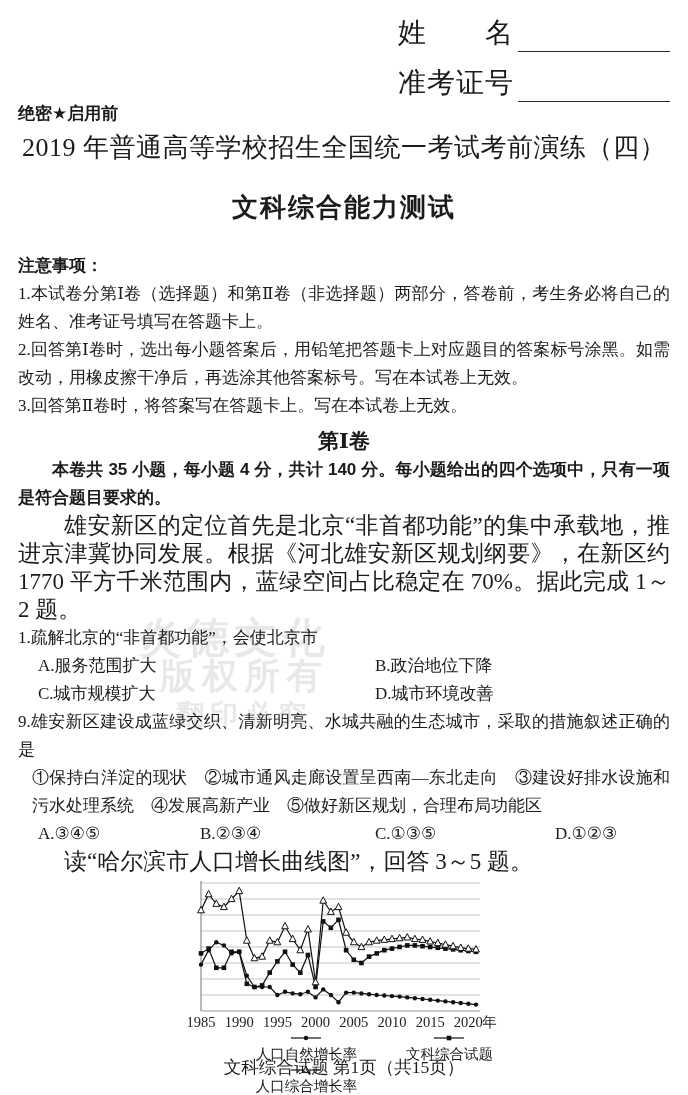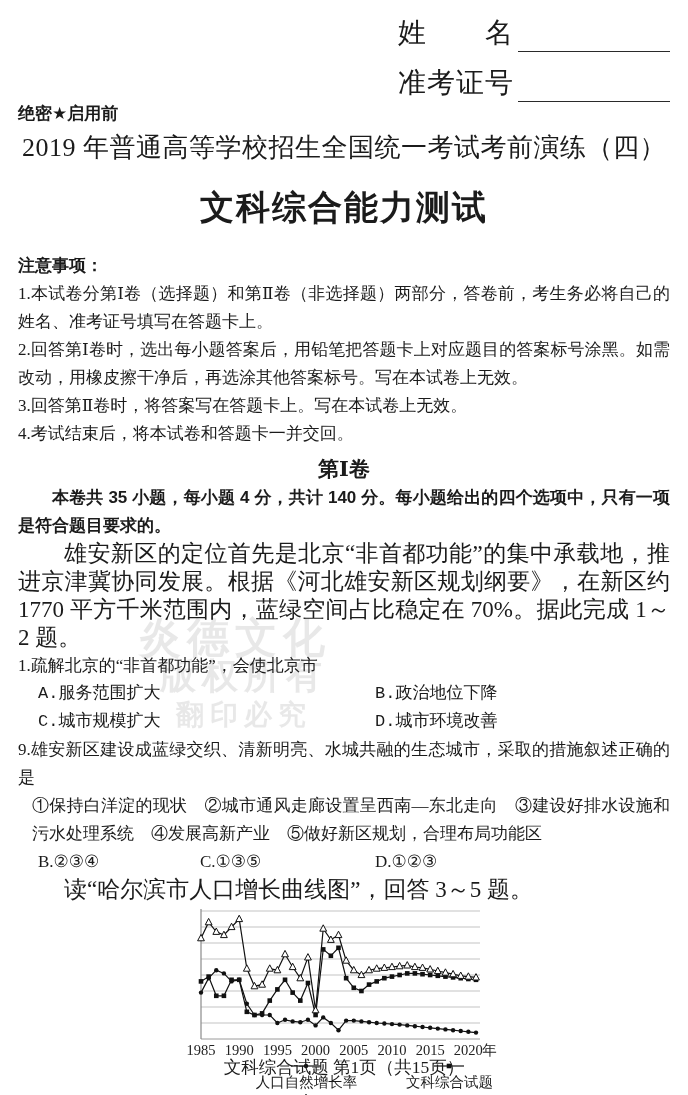--- a/index.html
+++ b/index.html
@@ -19,35 +19,35 @@
   .content{position:relative;z-index:1;}
 
   
   .idblock{position:absolute;top:14px;right:18px;width:272px;z-index:1;}
   .idrow{display:flex;align-items:flex-end;font-size:28px;margin-bottom:12px;}
   .idrow .lbl{white-space:pre;letter-spacing:1px;}
   .idrow .fill-line{flex:1;border-bottom:1.5px solid #2a2a2a;height:26px;margin-left:4px;}
 
   .secrecy{margin:102px 0 0 18px;font-size:17px;line-height:24px;}
   .exam-title{text-align:center;font-size:26px;line-height:32px;margin-top:6px;letter-spacing:0.5px;}
-  .subject-title{text-align:center;font-size:34px;line-height:38px;margin-top:24px;letter-spacing:2px;}
+  .subject-title{text-align:center;font-size:26px;line-height:38px;margin-top:24px;letter-spacing:2px;}
 
   .notice{margin:26px 18px 0 18px;font-size:17px;line-height:28px;text-align:justify;}
   .notice-heading{font-size:17px;line-height:28px;}
   .notice p{margin:0;}
 
   .sec-title{text-align:center;font-size:21px;font-weight:bold;line-height:30px;margin-top:6px;}
   .para{margin:0 18px;font-size:23px;line-height:28px;text-align:justify;}
   .indent{text-indent:2em;}
   .intro{font-size:17px;line-height:28px;}
 
   .q{margin:0 18px;font-size:17px;line-height:28px;}
   .q p{margin:0;text-align:justify;}
   .sub-opts{padding-left:14px;}
-  .opts2{display:grid;grid-template-columns:337px auto;padding-left:20px;font-family:Liberation Mono, monospace;}
+  .opts2{display:grid;grid-template-columns:337px auto;padding-left:20px;}
   .opts4{display:grid;grid-template-columns:162px 175px 180px auto;padding-left:20px;}
 
   .chart-wrap{margin-top:2px;}
   .chart-svg{display:block;margin-left:176px;}
   .legend{display:flex;flex-wrap:wrap;width:286px;margin:0 0 0 235px;
           font-size:14.5px;line-height:20px;}
   .lg-item{display:flex;align-items:center;width:143px;white-space:nowrap;flex-direction:column;}
   .lg-item svg{margin-right:2px;flex:0 0 auto;}
 
   .q3{margin-top:8px;}
@@ -80,21 +80,20 @@
 
     <div class="exam-title">2019 年普通高等学校招生全国统一考试考前演练（四）</div>
 
     <div class="subject-title hei">文科综合能力测试</div>
 
     <div class="notice">
       <div class="notice-heading hei">注意事项：</div>
       <p>1.本试卷分第Ⅰ卷（选择题）和第Ⅱ卷（非选择题）两部分，答卷前，考生务必将自己的姓名、准考证号填写在答题卡上。</p>
       <p>2.回答第Ⅰ卷时，选出每小题答案后，用铅笔把答题卡上对应题目的答案标号涂黑。如需改动，用橡皮擦干净后，再选涂其他答案标号。写在本试卷上无效。</p>
       <p>3.回答第Ⅱ卷时，将答案写在答题卡上。写在本试卷上无效。</p>
-      <p>4.考试结束后，将本试卷和答题卡一并交回。</p>
     </div>
 
     <div class="sec-title">第Ⅰ卷</div>
 
     <p class="para indent intro hei">本卷共 35 小题，每小题 4 分，共计 140 分。每小题给出的四个选项中，只有一项是符合题目要求的。</p>
 
     <p class="para indent">雄安新区的定位首先是北京“非首都功能”的集中承载地，推进京津冀协同发展。根据《河北雄安新区规划纲要》，在新区约 1770 平方千米范围内，蓝绿空间占比稳定在 70%。据此完成 1～2 题。</p>
 
     <div class="q">
       <p>1.疏解北京的“非首都功能”，会使北京市</p>
@@ -103,20 +102,21 @@
         <span>B.政治地位下降</span>
         <span>C.城市规模扩大</span>
         <span>D.城市环境改善</span>
       </div>
     </div>
 
     <div class="q">
       <p>9.雄安新区建设成蓝绿交织、清新明亮、水城共融的生态城市，采取的措施叙述正确的是</p>
       <p class="sub-opts">①保持白洋淀的现状　②城市通风走廊设置呈西南—东北走向　③建设好排水设施和污水处理系统　④发展高新产业　⑤做好新区规划，合理布局功能区</p>
       <div class="opts4">
+        <span>A.③④⑤</span>
         <span>B.②③④</span>
         <span>C.①③⑤</span>
         <span>D.①②③</span>
       </div>
     </div>
 
     <p class="para indent">读“哈尔滨市人口增长曲线图”，回答 3～5 题。</p>
 
     <div class="chart-wrap">
       <svg class="chart-svg" width="342" height="154" viewBox="0 0 342 154">

